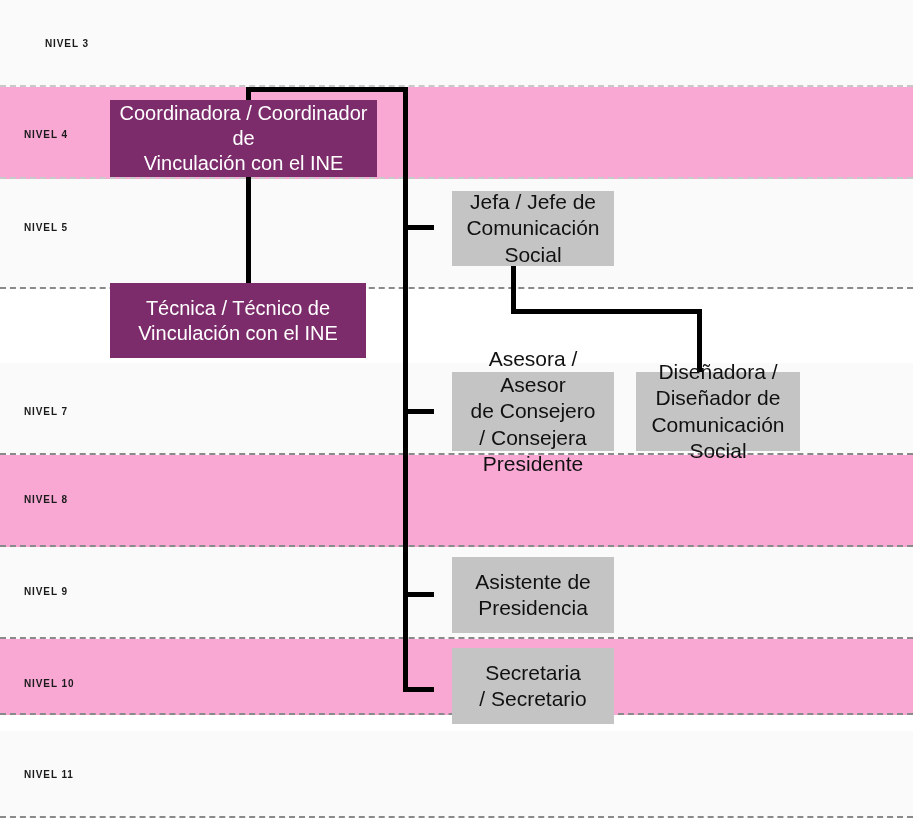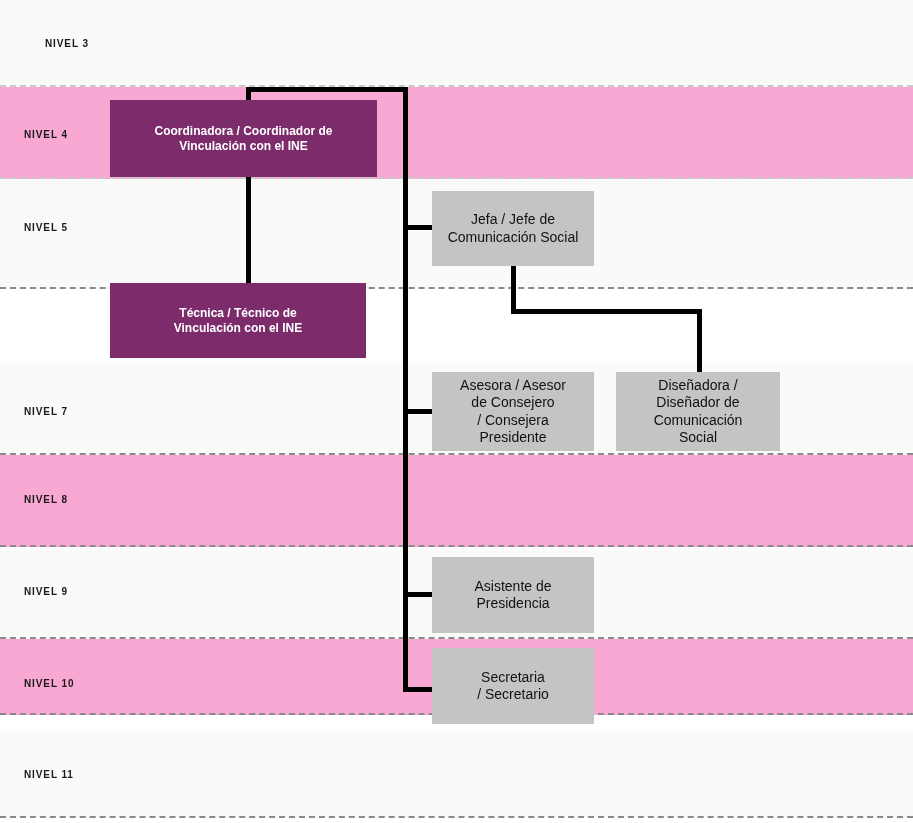--- a/index.html
+++ b/index.html
@@ -57,28 +57,29 @@
     align-items:center;
     justify-content:center;
     text-align:center;
     line-height:1.24;
     padding:4px 8px;
   }
   .node span{display:block;width:100%;}
   .node.purple{
     background:#7c2b6b;
     color:#ffffff;
-    font-weight:bold;
-    font-size:12px;
+    font-weight:normal;
+    font-size:20px;
   }
   .node.grey{
     background:#c4c4c4;
     color:#111111;
     font-weight:normal;
-    font-size:14px;
+    font-size:21px;
+    margin-left:20px;
   }
 </style>
 </head>
 <body>
 
 <div id="chart">
 
   <div class="band light" style="top:0px;height:87px;">
     <div class="band-label" style="top:43px;padding-left:21px;">NIVEL 3</div>
     <div class="rule faint"></div>

